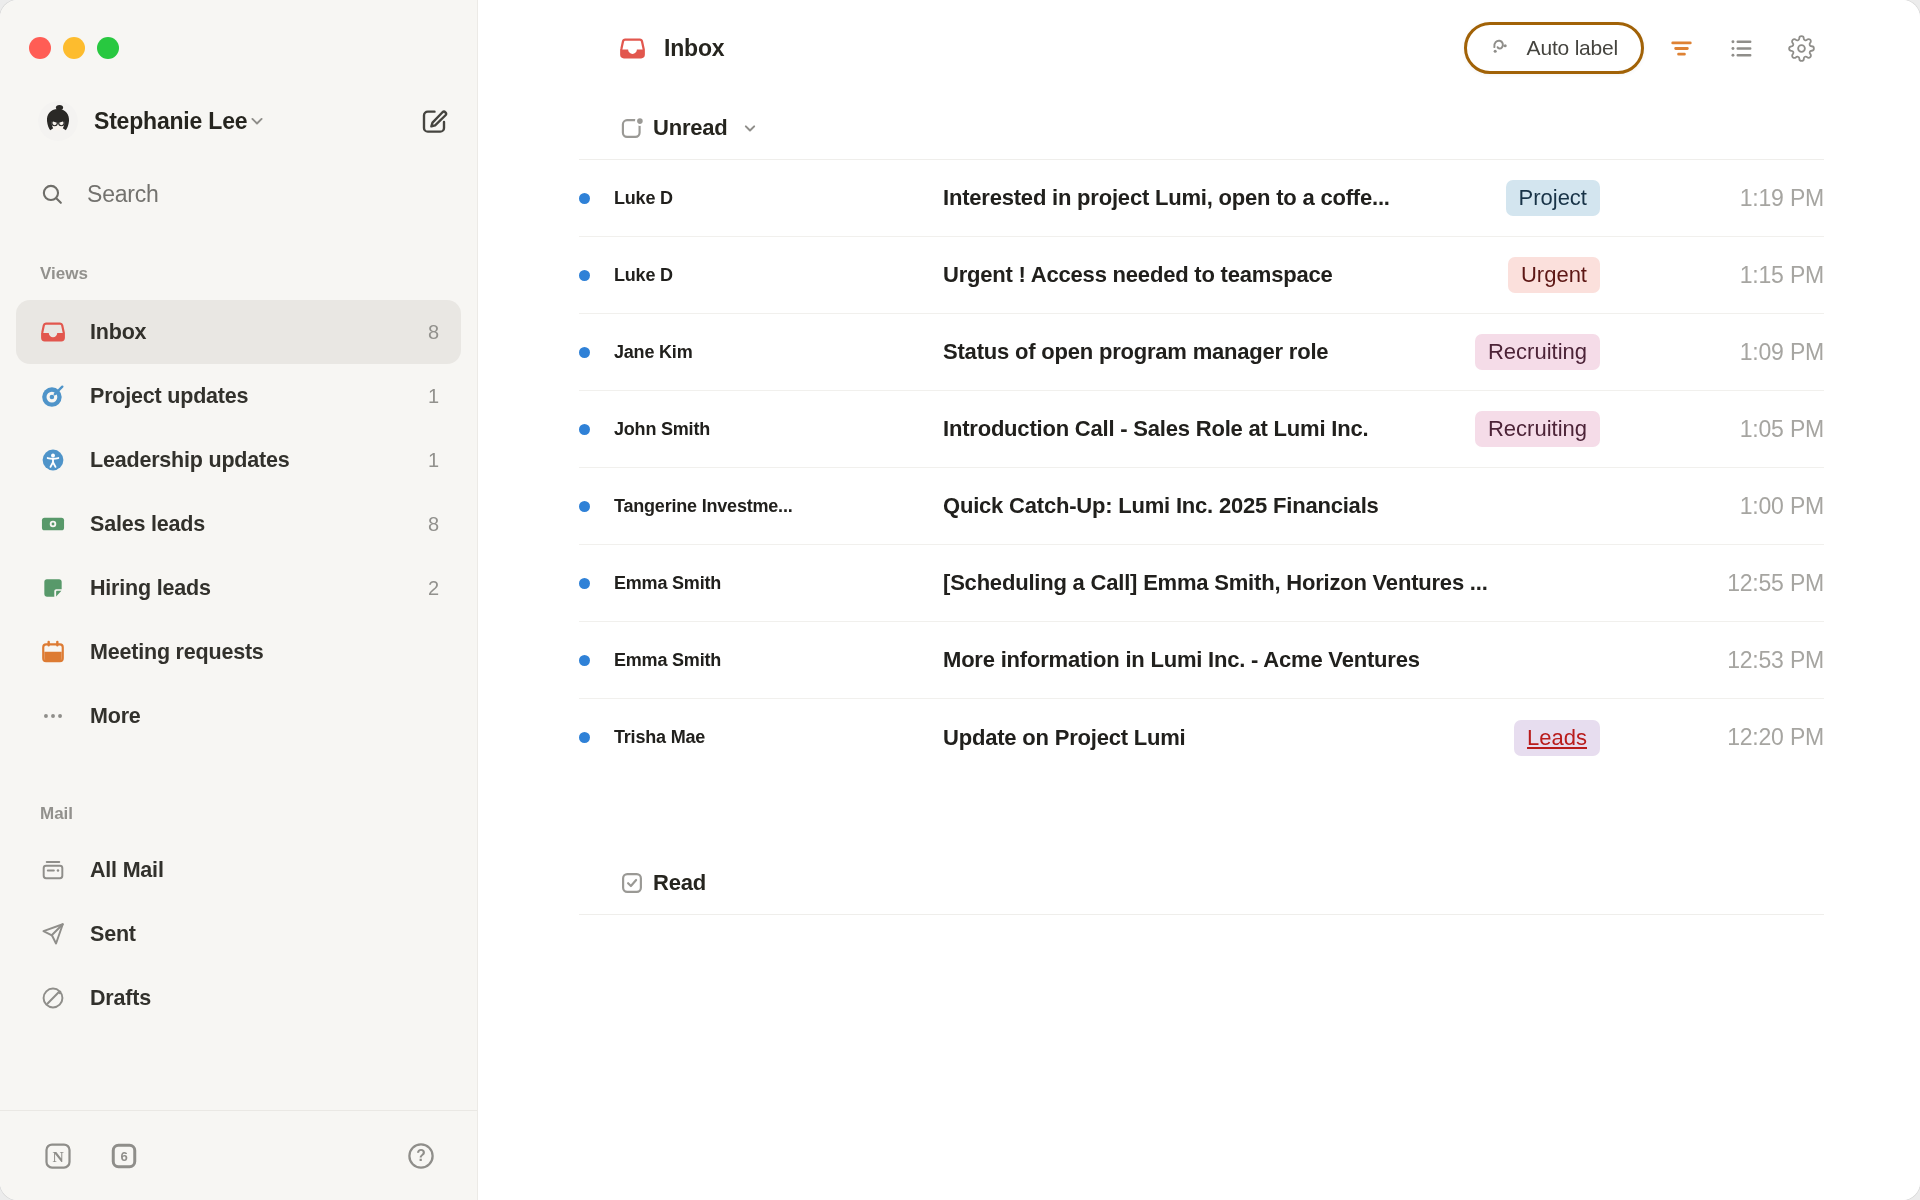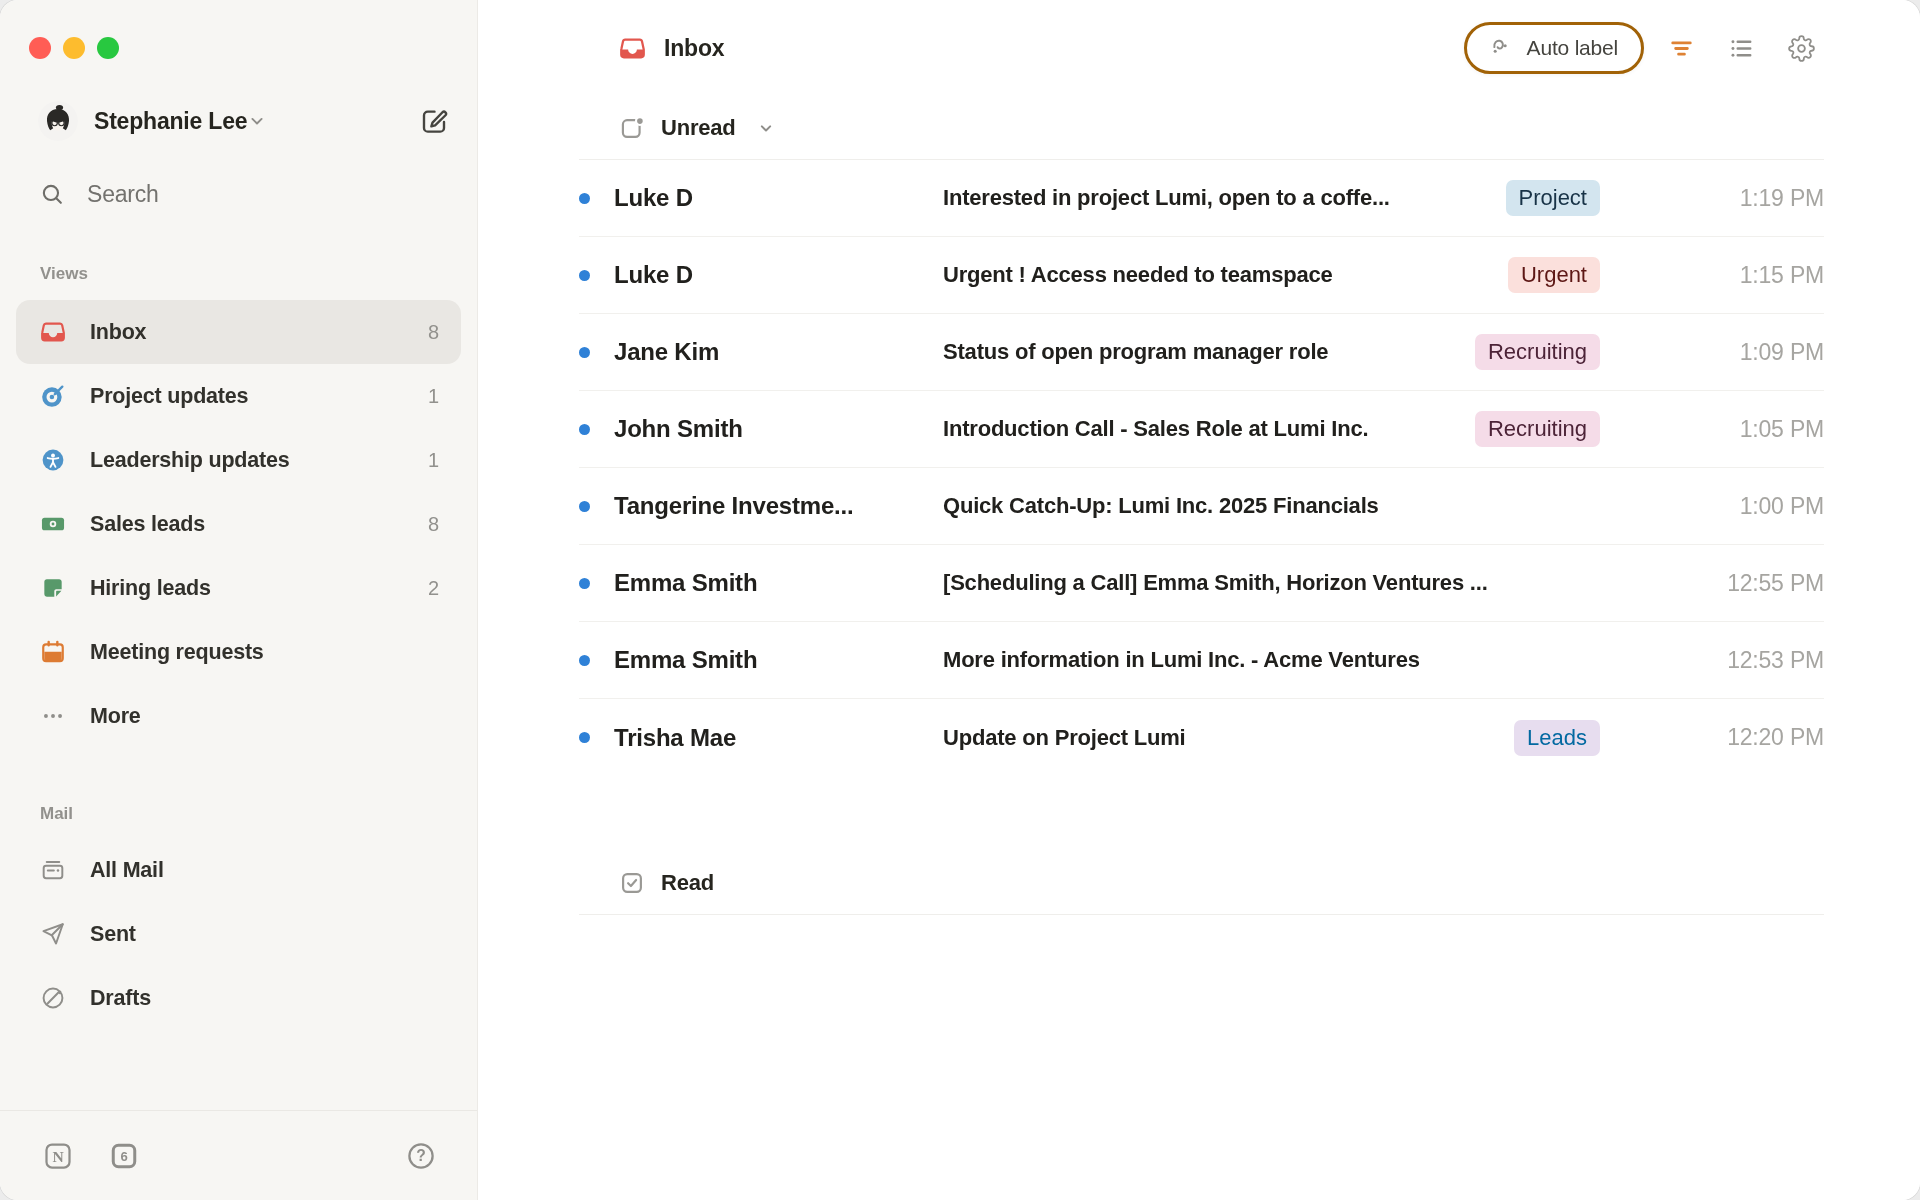--- a/index.html
+++ b/index.html
@@ -74,33 +74,33 @@
     border:3px solid #a16207; border-radius:27px; background:#fff;
     box-shadow:0 1px 4px rgba(0,0,0,.05); cursor:pointer;
   }
   .pill svg { width:25px; height:25px; }
   .pill-label { font-size:21px; font-weight:400; color:#45443f; }
   .icon-btn { width:46px; height:46px; display:flex; align-items:center; justify-content:center; border-radius:8px; cursor:pointer; }
   .icon-btn svg { width:27px; height:27px; }
 
   .content { margin:0 96px 0 101px; }
   .group-header {
-    display:flex; align-items:center; gap:16px; height:64px;
+    display:flex; align-items:center; gap:8px; height:64px;
     padding-left:40px; border-bottom:1px solid #efeeeb; cursor:pointer;
   }
   .group-header .i26 { width:26px; height:26px; }
   .group-label { font-size:22px; font-weight:700; color:#26251f; }
   .group-header .chev-sm { width:20px; height:20px; margin-left:4px; }
   .read-header { margin-top:75px; }
 
   .email-row { display:flex; align-items:center; height:77px; border-bottom:1px solid #f1f0ed; cursor:pointer; }
   .email-row:last-child { border-bottom:none; }
   .dot-cell { width:35px; display:flex; align-items:center; flex:none; }
   .dot { width:11px; height:11px; border-radius:50%; background:#2f81d7; }
-  .sender { width:329px; flex:none; font-size:24px; font-weight:700; color:#21201d; white-space:nowrap; overflow:hidden; text-overflow:ellipsis; padding-right:20px; }
+  .sender { width:329px; flex:none; font-size:18px; font-weight:700; color:#21201d; white-space:nowrap; overflow:hidden; text-overflow:ellipsis; padding-right:20px; }
   .subject { flex:1; min-width:0; font-size:22px; font-weight:700; color:#21201d; white-space:nowrap; overflow:hidden; text-overflow:ellipsis; padding-right:24px; }
   .meta { display:flex; align-items:center; flex:none; margin-left:auto; }
   .badge { font-size:22px; font-weight:400; letter-spacing:0; padding:5px 13px; border-radius:7px; color:#37352f; white-space:nowrap; }
   .badge:empty { display:none; }
   .time { width:120px; margin-left:104px; text-align:right; font-size:23px; color:#a6a5a1; font-weight:400; white-space:nowrap; }
 </style>
 </head>
 <body>
 
 <div class="window">
@@ -407,21 +407,21 @@
           </span>
         </div>
 
         <div class="email-row">
           <span class="dot-cell">
               <span class="dot"></span>
             </span>
           <span class="sender">Trisha Mae</span>
           <span class="subject">Update on Project Lumi</span>
           <span class="meta">
-            <span class="badge" style="background-color: rgb(231, 221, 239); color: #0369a1;">Leads</span>
+            <span class="badge" style="background-color: rgb(231, 221, 239); color: #b91c1c; text-decoration: underline;">Leads</span>
             <span class="time">12:20 PM</span>
           </span>
         </div>
 
       </div>
 
       <div class="group-header read-header">
         <svg class="i26" viewBox="0 0 24 24" fill="none" stroke="#9a9995" stroke-width="2" stroke-linecap="round" stroke-linejoin="round">
           <rect x="3.8" y="3.8" width="16.4" height="16.4" rx="3.8"></rect>
           <path d="M8.4 12.2l2.6 2.6 4.8-5.6"></path>

